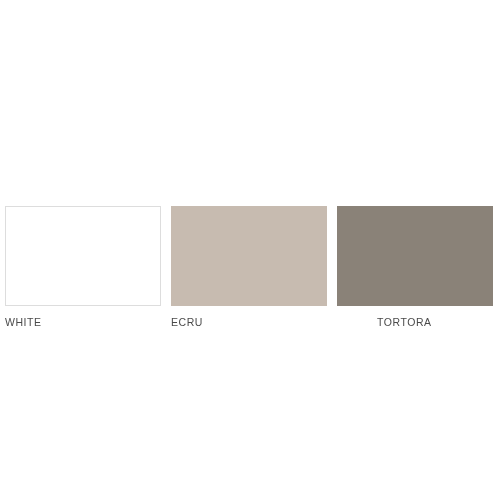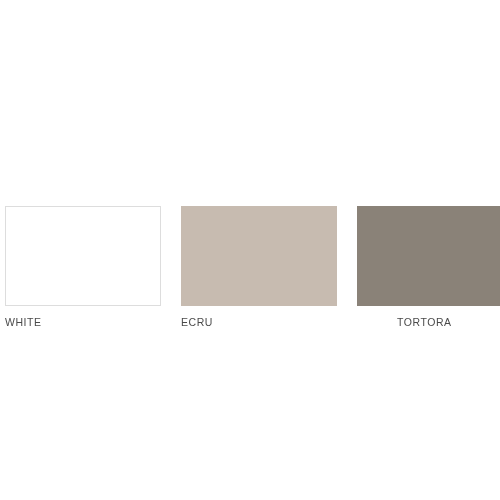--- a/index.html
+++ b/index.html
@@ -25,21 +25,20 @@
   }
 
   .swatch-row {
     position: absolute;
     left: 5px;
     top: 206px;
     width: 488px;
     display: flex;
     justify-content: space-between;
     align-items: flex-end;
-    gap: 20px;
   }
 
   .swatch-cell {
     width: 156px;
     display: block;
   }
 
   .swatch-chip {
     width: 156px;
     height: 100px;

